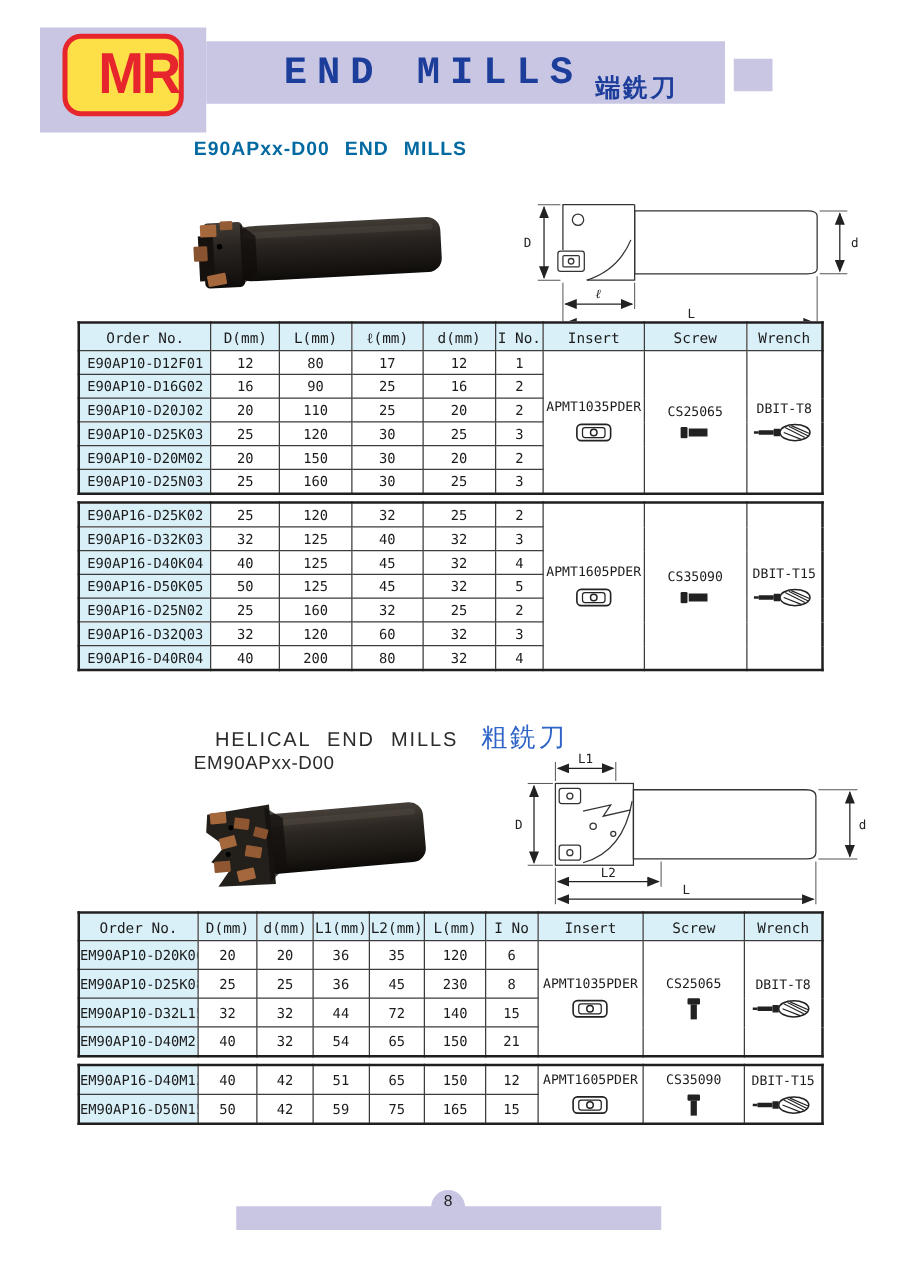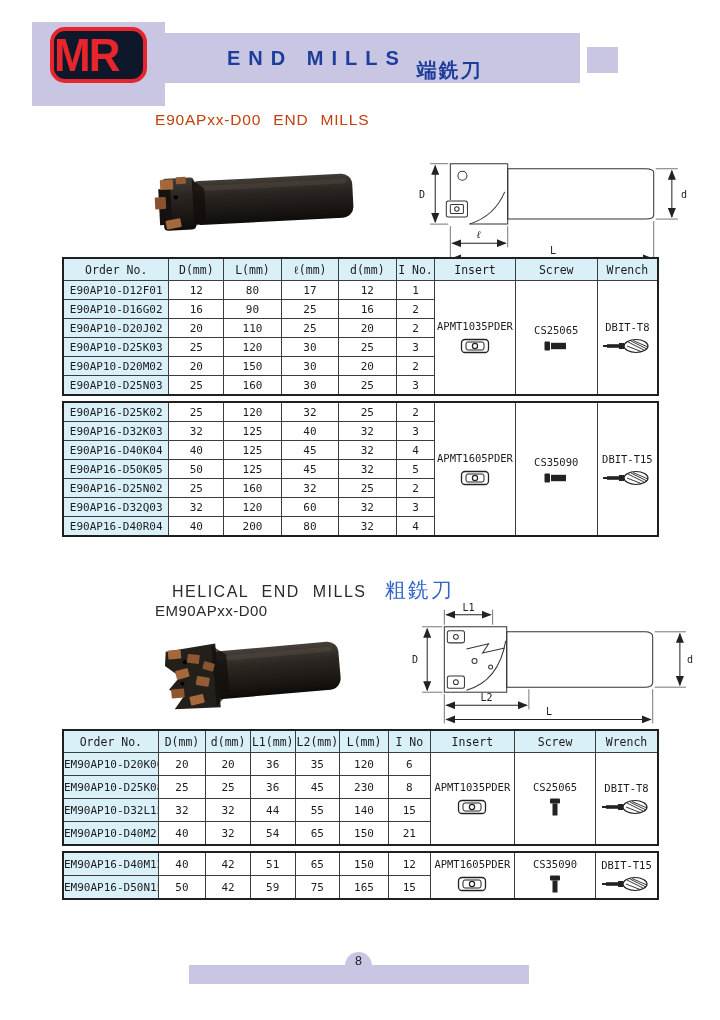--- a/index.html
+++ b/index.html
@@ -12,33 +12,33 @@
     --line:#3c3c3c;
   }
   html,body{margin:0;padding:0;background:#9a9a9a;}
   .page{position:relative;width:720px;height:1020px;background:#ffffff;overflow:hidden;
         font-family:"Liberation Sans", sans-serif;color:var(--ink);}
 
   
   .logo-bg{position:absolute;left:32px;top:22px;width:133px;height:84px;background:var(--lavender);}
   .title-band{position:absolute;left:165px;top:33px;width:415px;height:50px;background:var(--lavender);
               display:flex;align-items:center;padding-left:62px;box-sizing:border-box;}
-  .title-en{font-size:20px;font-weight:bold;letter-spacing:8px;color:var(--title-blue);
-            font-family:Liberation Sans, sans-serif;}
+  .title-en{font-size:31px;font-weight:bold;letter-spacing:8px;color:var(--title-blue);
+            font-family:Liberation Mono, monospace;}
   .title-zh{font-size:20px;font-weight:bold;color:var(--title-blue);margin-left:10px;letter-spacing:2px;margin-top:24px;}
   .corner-sq{position:absolute;left:587px;top:47px;width:31px;height:26px;background:var(--lavender);}
-  .logo-box{position:absolute;left:50px;top:27px;width:97px;height:56px;background:#0f172a;
+  .logo-box{position:absolute;left:50px;top:27px;width:97px;height:66px;background:#fde047;
             border:4px solid var(--logo-red);border-radius:15px;display:flex;align-items:center;
-            justify-content:flex-start;box-sizing:border-box;}
+            justify-content:flex-end;box-sizing:border-box;}
   .logo-box span{font-size:44px;font-weight:bold;letter-spacing:-2px;color:var(--logo-red);
                  font-family:"Liberation Sans",sans-serif;transform:scaleY(1.05);}
 
   
-  .s1-title{position:absolute;left:155px;top:111px;font-size:15.5px;color:#c2410c;
-            letter-spacing:0.8px;word-spacing:7px;}
+  .s1-title{position:absolute;left:155px;top:111px;font-size:15.5px;color:#0369a1;
+            letter-spacing:0.8px;word-spacing:7px;font-weight:bold;}
   .s2-line{position:absolute;left:155px;top:576px;margin-left:17px;}
   .s2-en{font-size:16px;color:#2b2b2b;letter-spacing:1.5px;word-spacing:7px;}
   .s2-zh{font-size:21px;color:var(--accent-blue);margin-left:14px;letter-spacing:2px;}
   .s2-sub{position:absolute;left:155px;top:602px;font-size:15px;color:#2b2b2b;letter-spacing:0.5px;}
 
   
   .photo1{position:absolute;left:153px;top:162px;}
   .draw1{position:absolute;left:402px;top:143px;}
   .photo2{position:absolute;left:158px;top:630px;}
   .draw2{position:absolute;left:396px;top:596px;}
@@ -509,21 +509,21 @@
             <td class="">36</td>
             <td class="">45</td>
             <td class="">230</td>
             <td class="">8</td>
           </tr>
           <tr>
             <td class="order">EM90AP10-D32L15</td>
             <td class="">32</td>
             <td class="">32</td>
             <td class="">44</td>
-            <td class="">55</td>
+            <td class="">72</td>
             <td class="">140</td>
             <td class="">15</td>
           </tr>
           <tr>
             <td class="order">EM90AP10-D40M21</td>
             <td class="">40</td>
             <td class="">32</td>
             <td class="">54</td>
             <td class="">65</td>
             <td class="">150</td>

